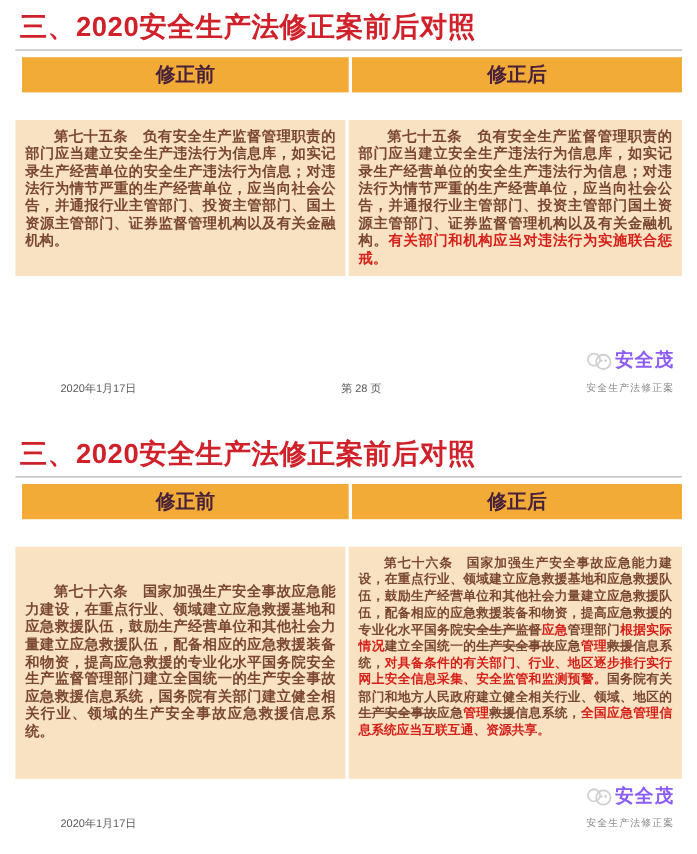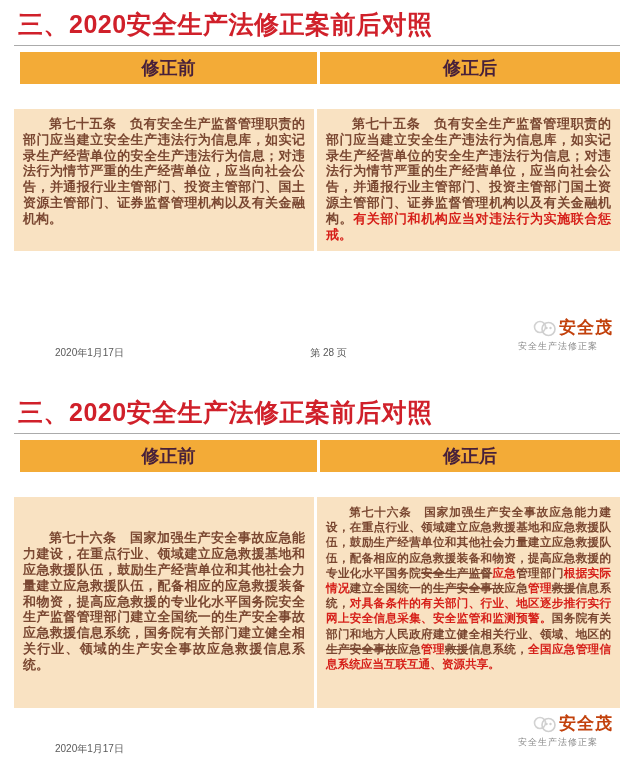--- a/index.html
+++ b/index.html
@@ -36,22 +36,22 @@
   .seg-s { text-decoration:line-through; }
 
   .footer-date { position:absolute; left:55px; top:346px; font-size:10px; color:#595959; }
   .footer-page { position:absolute; left:0; right:0; top:346px; text-align:center;
     font-size:10px; color:#595959;padding-left:23px; }
   .s2 .footer-date, .s2 .footer-page { top:354px; }
 
   .watermark { position:absolute; right:6px; top:316px; width:110px; }
   .s2 .watermark { top:324px; }
   .wm-row { display:flex; align-items:center; justify-content:center; gap:2px; }
-  .wm-brand { font-size:17px; font-weight:bold; color:#c2410c; letter-spacing:1px; }
-  .wm-sub { font-size:9px; color:#8a8a8a; text-align:left; margin-top:1px; letter-spacing:1px; }
+  .wm-brand { font-size:17px; font-weight:bold; color:#8b5cf6; letter-spacing:1px; }
+  .wm-sub { font-size:9px; color:#8a8a8a; text-align:center; margin-top:7px; letter-spacing:1px; }
   .wm-logo { width:24px; height:20px; }
 </style>
 </head>
 <body>
 
 <div class="page">
 
   <section class="slide s1">
     <h1 class="slide-title">三、2020安全生产法修正案前后对照</h1>
     <div class="title-rule"></div>

